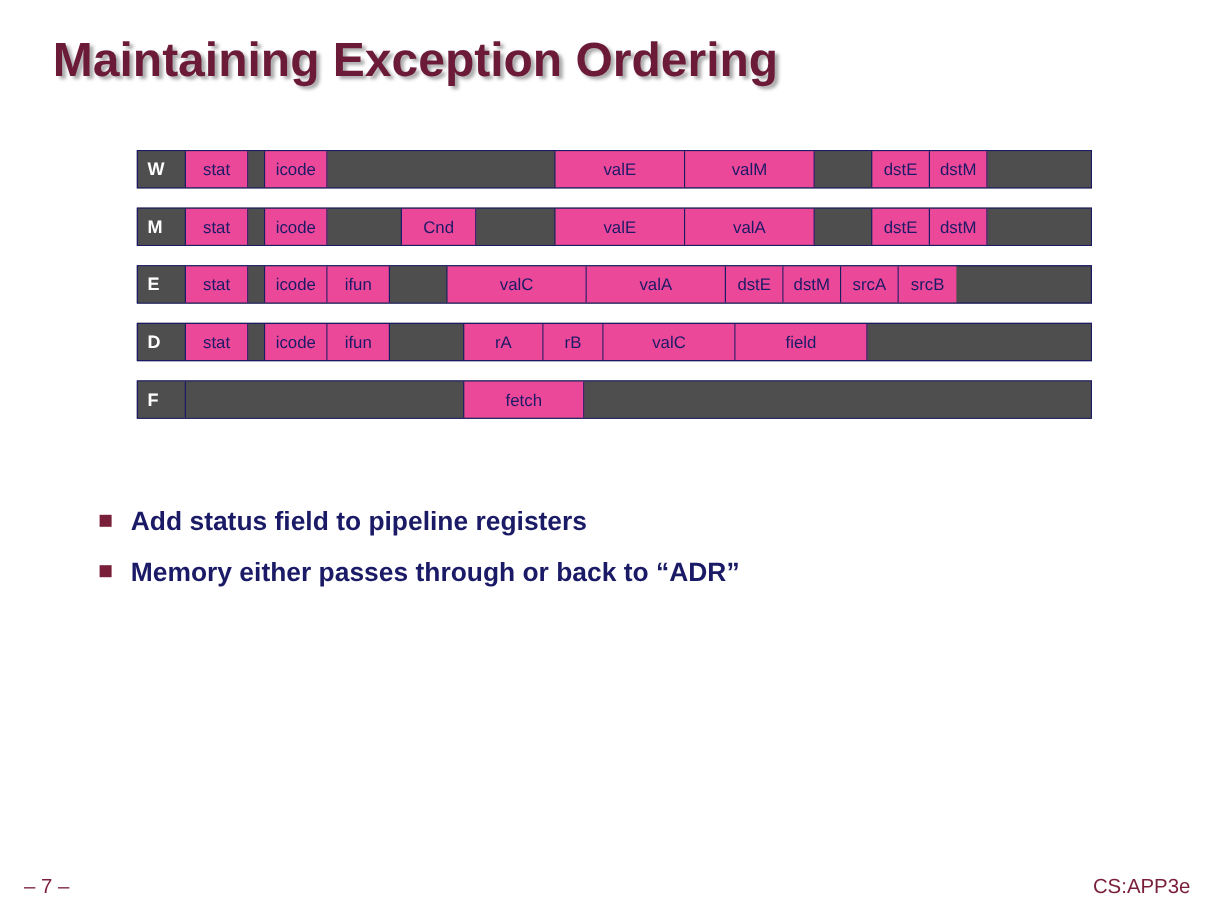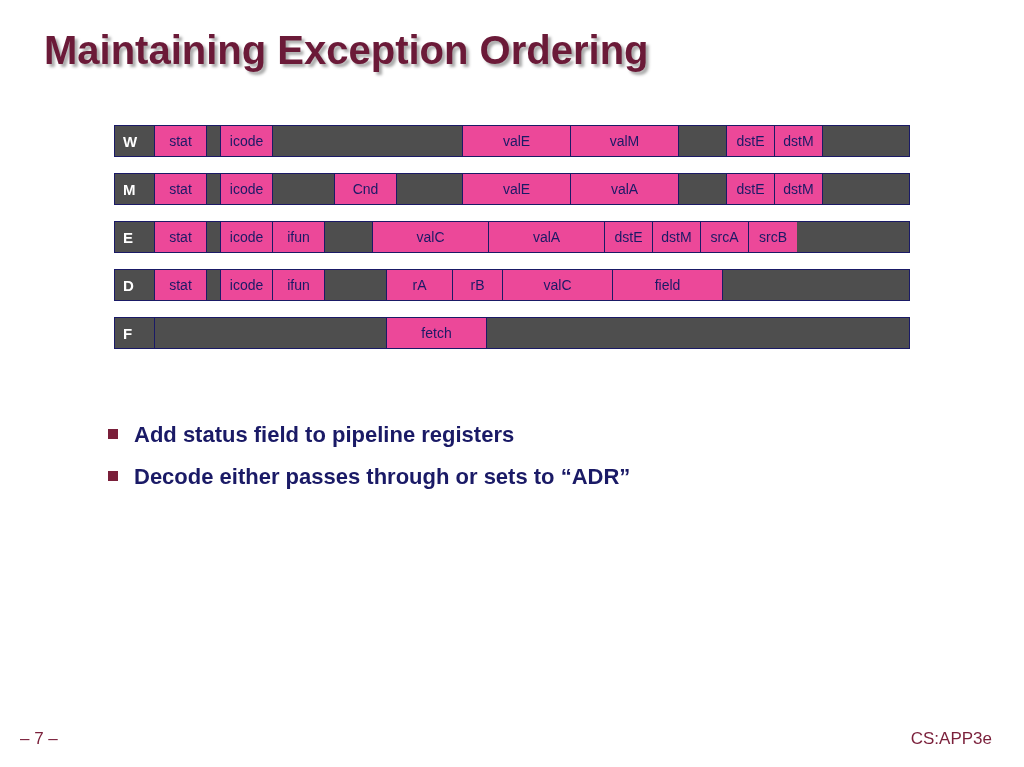--- a/index.html
+++ b/index.html
@@ -49,21 +49,21 @@
     font-weight: bold;
     font-size: 15px;
     justify-content: flex-start;
     padding-left: 8px;
   }
   .gap { background: #4e4e4e; }
 
   .bullets {
     position: absolute;
     top: 420px;
-    left: 108px;
+    left: 83px;
     width: 840px;
   }
   .bullet-item {
     display: flex;
     align-items: flex-start;
     margin-bottom: 12px;
   }
   .bullet-sq {
     width: 10px;
     height: 10px;
@@ -168,18 +168,18 @@
 
 </div>
 
 <div class="bullets">
   <div class="bullet-item">
     <div class="bullet-sq"></div>
     <div class="bullet-text">Add status field to pipeline registers</div>
   </div>
   <div class="bullet-item">
     <div class="bullet-sq"></div>
-    <div class="bullet-text">Decode either passes through or sets to “ADR”</div>
+    <div class="bullet-text">Memory either passes through or back to “ADR”</div>
   </div>
 </div>
 
 <div class="footer-left">– 7 –</div>
 <div class="footer-right">CS:APP3e</div>
 
 </body></html>

